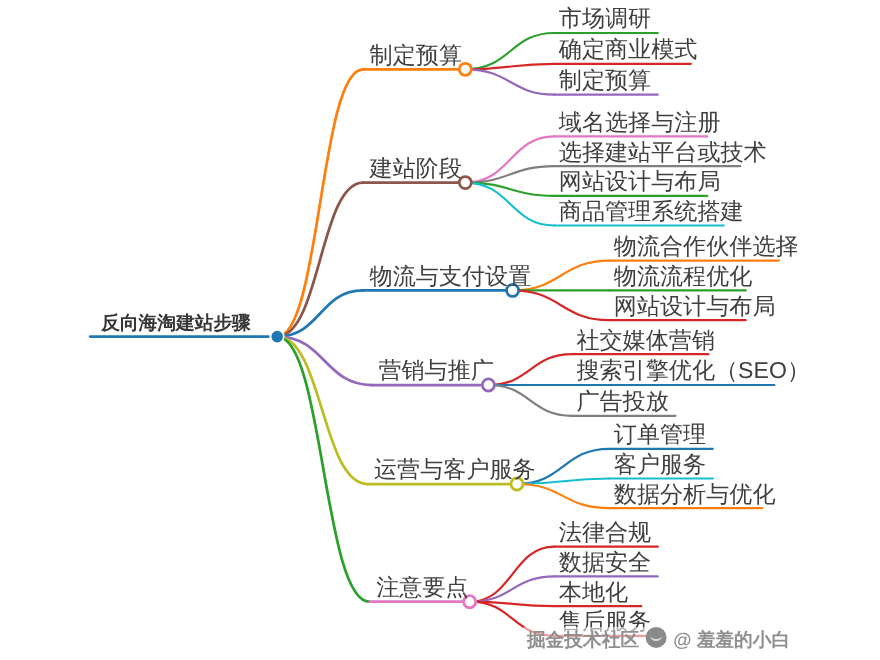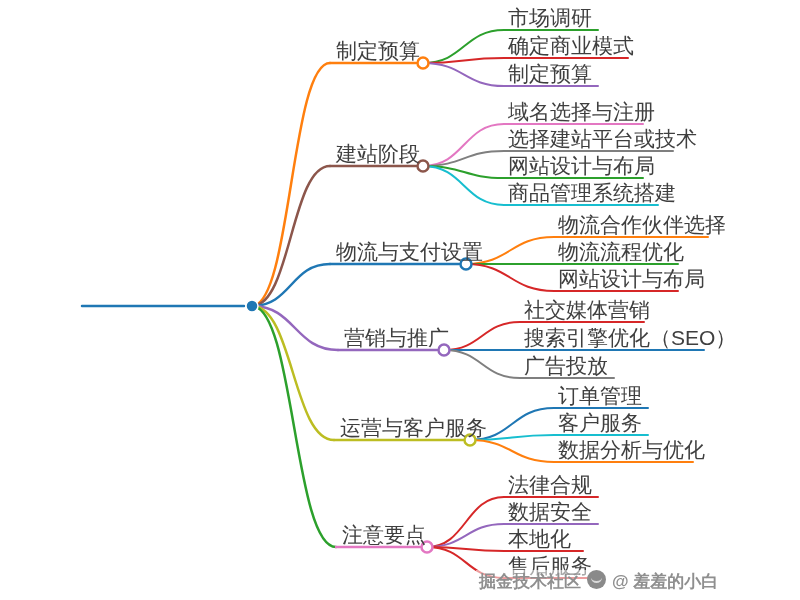--- a/index.html
+++ b/index.html
@@ -103,20 +103,21 @@
 
     <circle cx="252" cy="306" r="6" fill="#1f77b4" stroke="#ffffff" stroke-width="1.5"></circle>
     <circle cx="423" cy="63" r="5.5" fill="#ffffff" stroke="#ff7f0e" stroke-width="2.5"></circle>
     <circle cx="423" cy="166" r="5.5" fill="#ffffff" stroke="#8c564b" stroke-width="2.5"></circle>
     <circle cx="466" cy="264" r="5.5" fill="#ffffff" stroke="#1f77b4" stroke-width="2.5"></circle>
     <circle cx="444" cy="350" r="5.5" fill="#ffffff" stroke="#9467bd" stroke-width="2.5"></circle>
     <circle cx="470" cy="440" r="5.5" fill="#ffffff" stroke="#bcbd22" stroke-width="2.5"></circle>
     <circle cx="427" cy="547" r="5.5" fill="#ffffff" stroke="#e377c2" stroke-width="2.5"></circle>
   </svg>
 
+  <div class="node-label root-label" style="left:92px;top:284px;">反向海淘建站步骤</div>
 
   <div class="node-label" style="left:336px;top:41px;">制定预算</div>
   <div class="node-label" style="left:508px;top:8px;">市场调研</div>
   <div class="node-label" style="left:508px;top:36px;">确定商业模式</div>
   <div class="node-label" style="left:508px;top:64px;">制定预算</div>
 
   <div class="node-label" style="left:336px;top:144px;">建站阶段</div>
   <div class="node-label" style="left:508px;top:102px;">域名选择与注册</div>
   <div class="node-label" style="left:508px;top:129px;">选择建站平台或技术</div>
   <div class="node-label" style="left:508px;top:156px;">网站设计与布局</div>

